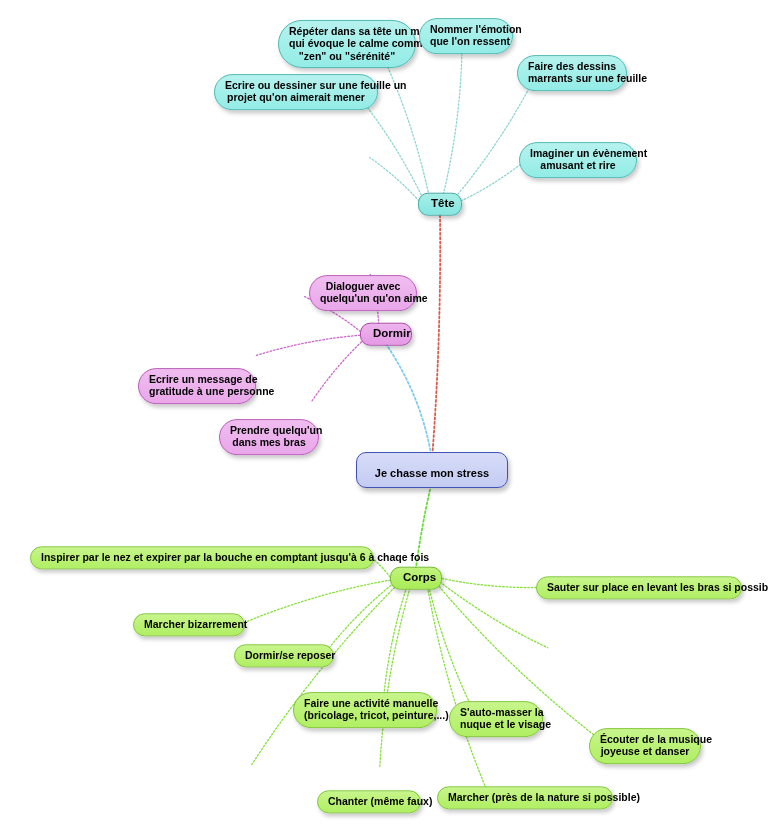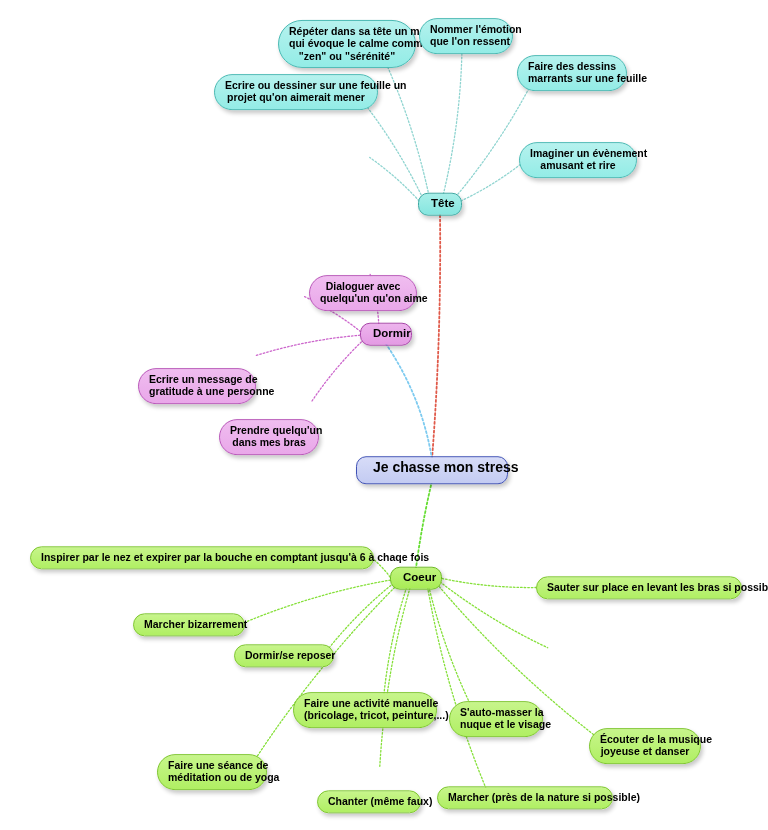--- a/index.html
+++ b/index.html
@@ -49,22 +49,22 @@
   }
   .node span {
     display: block;
     width: 100%;
   }
 
   
   .n-root {
     background: linear-gradient(to bottom, #d7dcf8 0%, #c3cbf2 100%);
     border: 1.5px solid #3f51b5;
-    font-size: 14px;
-    padding: 2px 16px 7px 16px;
+    font-size: 11px;
+    padding: 14px 16px 7px 16px;
     border-radius: 10px;
   }
   .n-tete {
     background: linear-gradient(to bottom, #b6f2ee 0%, #93ece6 100%);
     border: 1px solid #49b9b3;
     font-size: 10.5px;
   }
   .n-tete-hub {
     background: linear-gradient(to bottom, #a8efe9 0%, #85e6df 100%);
     border: 1.2px solid #3fa9a3;
@@ -155,21 +155,21 @@
     <div class="node n-coeur" style="left: 363px; top: 264px; width: 108px;">
       <span>Dialoguer avec<br>quelqu'un qu'on aime</span>
     </div>
     <div class="node n-coeur" style="left: 197px; top: 357px; width: 118px;">
       <span>Ecrire un message de<br>gratitude à une personne</span>
     </div>
     <div class="node n-coeur" style="left: 269px; top: 408px; width: 100px;">
       <span>Prendre quelqu'un<br>dans mes bras</span>
     </div>
     <div class="node n-corps-hub" style="left: 416px; top: 578px; width: 52px;">
-      <span>Coeur</span>
+      <span>Corps</span>
     </div>
     <div class="node n-corps" style="left: 202px; top: 558px; width: 344px;">
       <span>Inspirer par le nez et expirer par la bouche en comptant jusqu'à 6 à chaqe fois</span>
     </div>
     <div class="node n-corps" style="left: 639px; top: 588px; width: 206px;">
       <span>Sauter sur place en levant les bras si possible</span>
     </div>
     <div class="node n-corps" style="left: 189px; top: 625px; width: 112px;">
       <span>Marcher bizarrement</span>
     </div>
@@ -178,22 +178,19 @@
     </div>
     <div class="node n-corps" style="left: 365px; top: 710px; width: 144px;">
       <span>Faire une activité manuelle<br>(bricolage, tricot, peinture,...)</span>
     </div>
     <div class="node n-corps" style="left: 496px; top: 719px; width: 94px;">
       <span>S'auto-masser la<br>nuque et le visage</span>
     </div>
     <div class="node n-corps" style="left: 645px; top: 746px; width: 112px;">
       <span>Écouter de la musique<br>joyeuse et danser</span>
     </div>
-    <div class="node n-corps" style="left: 212px; top: 772px; width: 110px;">
-      <span>Faire une séance de<br>méditation ou de yoga</span>
-    </div>
     <div class="node n-corps" style="left: 369px; top: 802px; width: 104px;">
       <span>Chanter (même faux)</span>
     </div>
     <div class="node n-corps" style="left: 525px; top: 798px; width: 176px;">
       <span>Marcher (près de la nature si possible)</span>
     </div>
   </div>
 
 </body></html>

